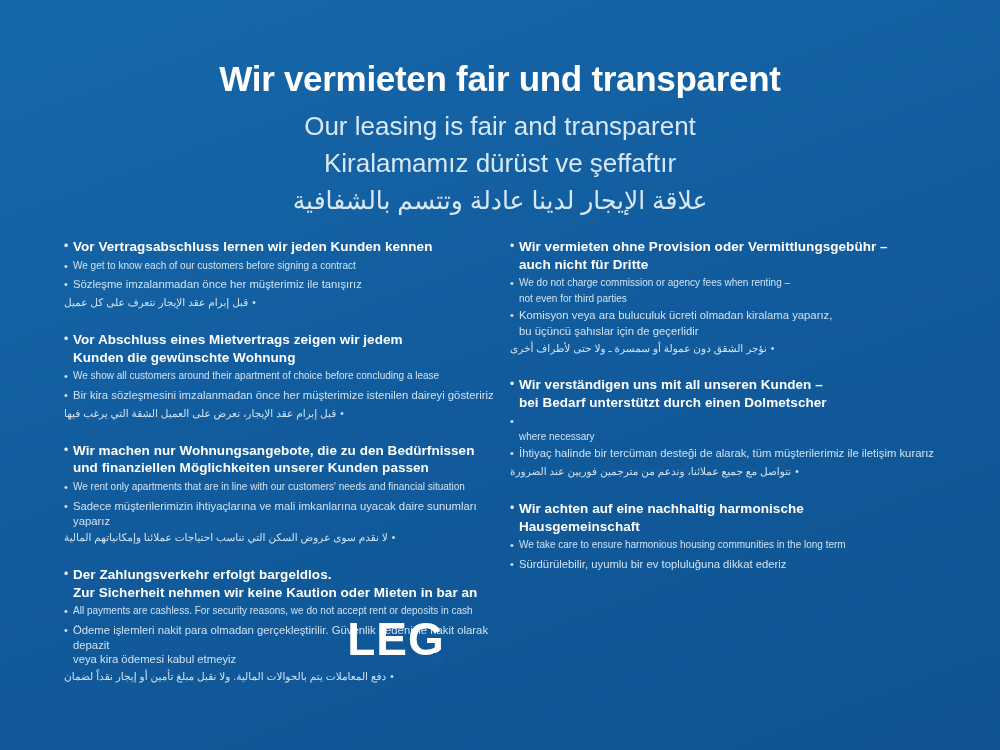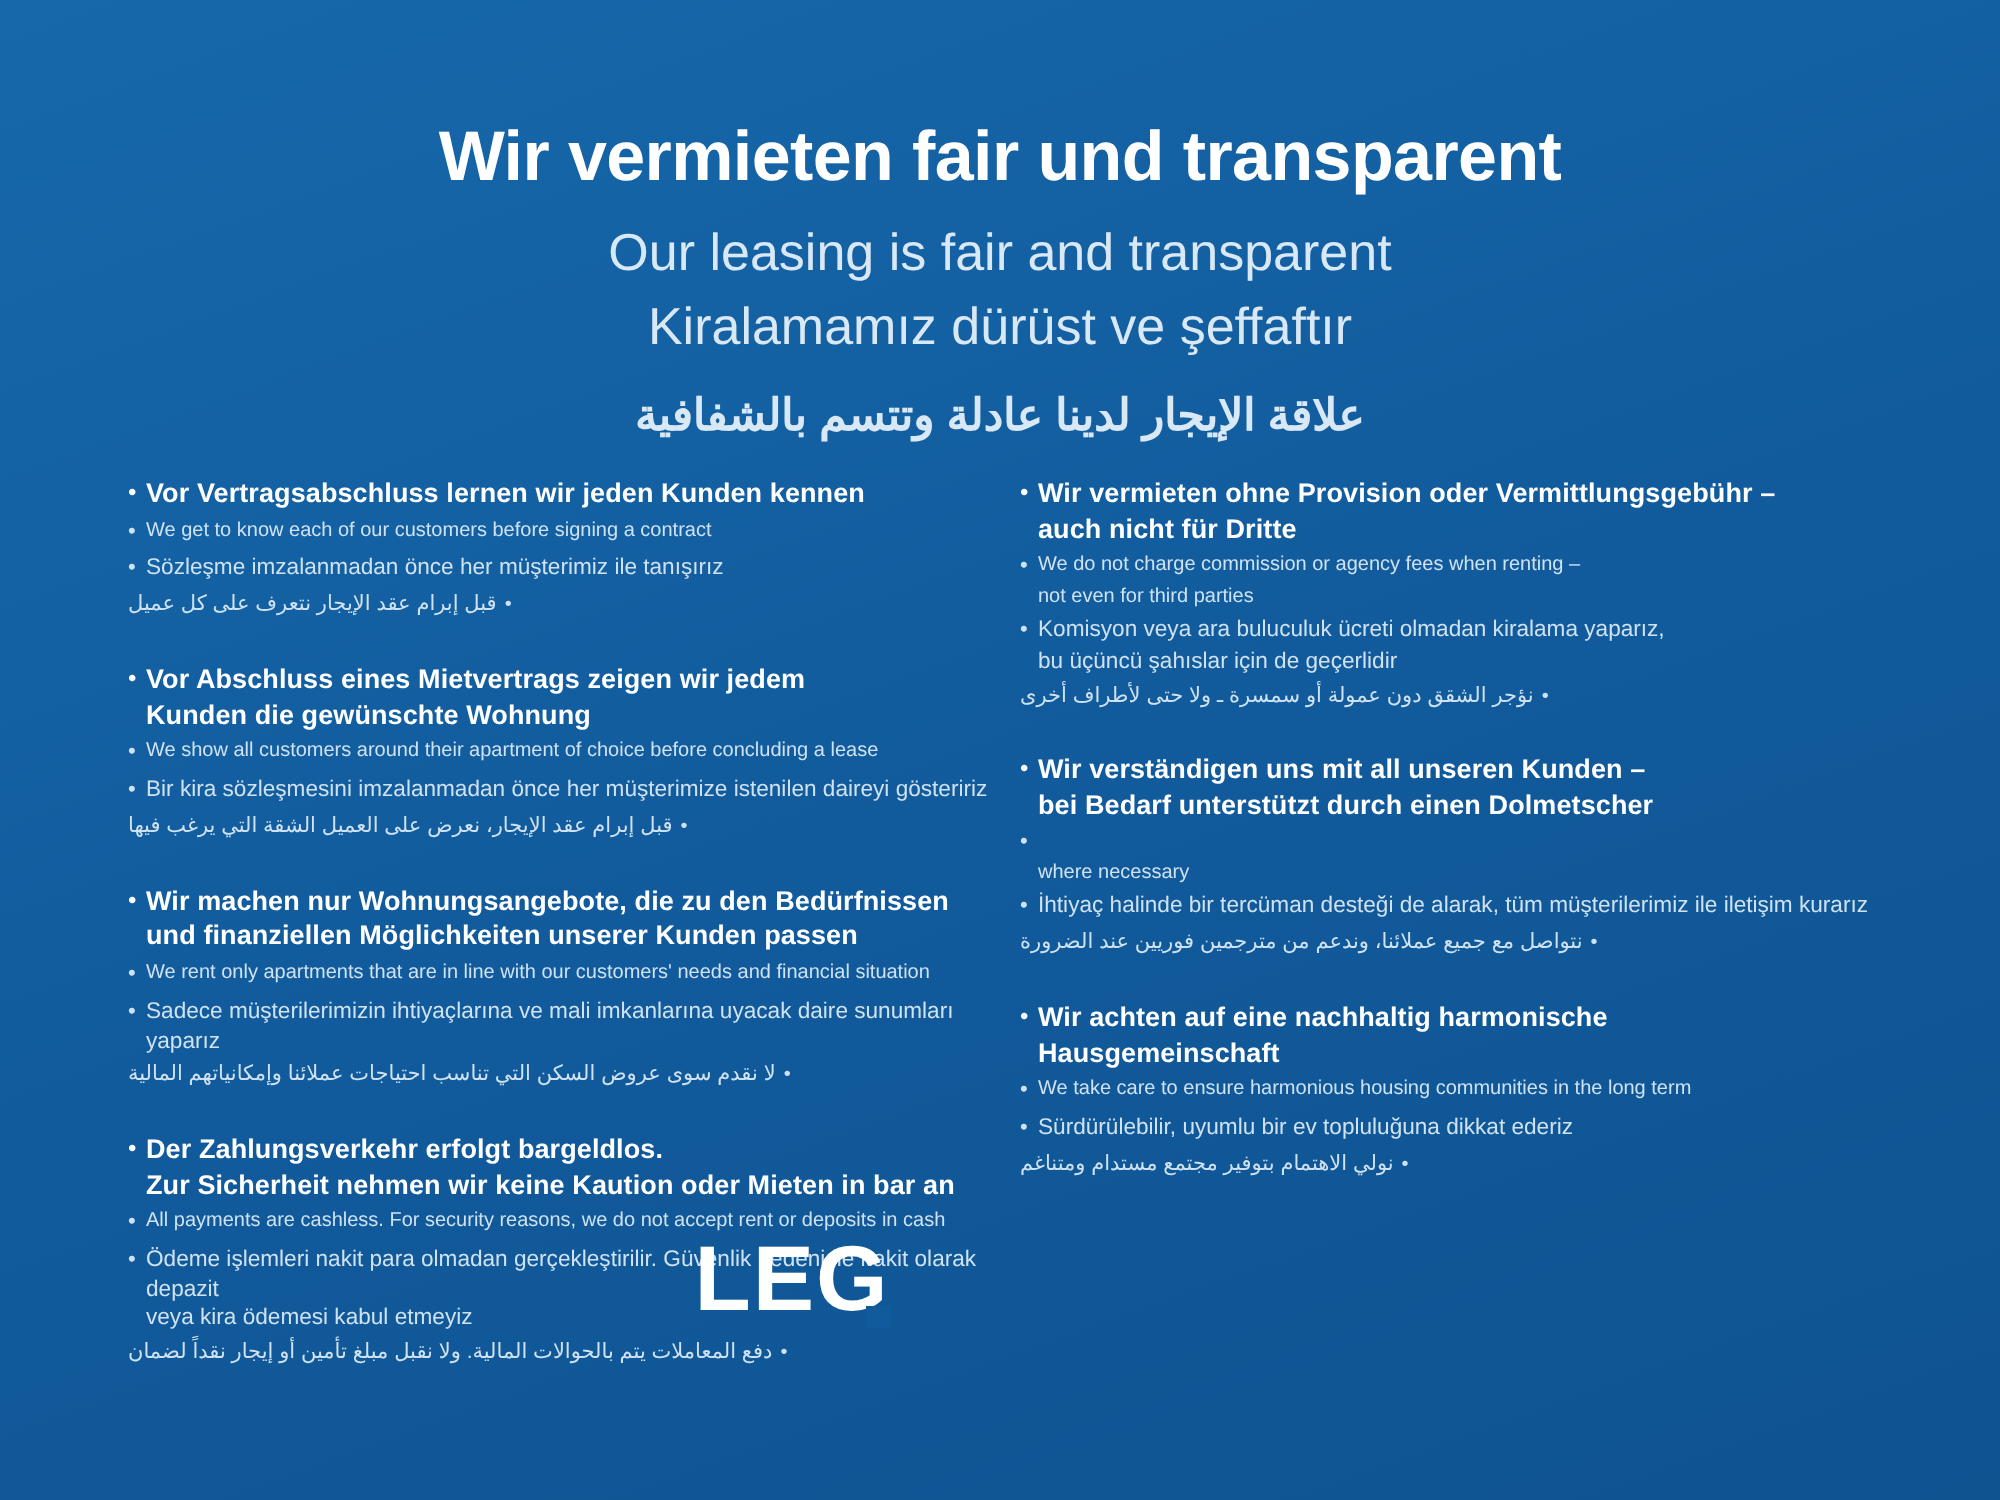--- a/index.html
+++ b/index.html
@@ -42,24 +42,24 @@
     color: #d9e8f5;
   }
   .h-tr {
     font-size: 26px;
     font-weight: normal;
     line-height: 1.35;
     margin-top: 2px;
     color: #d9e8f5;
   }
   .h-ar {
-    font-size: 22px;
-    font-weight: bold;
+    font-size: 25px;
+    font-weight: normal;
     line-height: 1.4;
-    margin-top: 12px;
+    margin-top: 2px;
     color: #d9e8f5;
     direction: rtl;
   }
 
   
   .columns {
     position: absolute;
     top: 238px;
     left: 0;
     width: 1000px;
@@ -303,21 +303,20 @@
             <span class="txt-de">Hausgemeinschaft</span>
           </div>
         <div class="line sub">
             <span class="bullet">•</span>
             <span class="txt-en">We take care to ensure harmonious housing communities in the long term</span>
           </div>
         <div class="line sub">
             <span class="bullet">•</span>
             <span class="txt-tr">Sürdürülebilir, uyumlu bir ev topluluğuna dikkat ederiz</span>
           </div>
-        <div class="ar-line"><span class="bullet-ar">•</span><span>نولي الاهتمام بتوفير مجتمع مستدام ومتناغم</span></div>
       </div>
 
     </div>
   </div>
 
   <div class="logo-wrap">
     <span class="logo">
       <span>LEG</span>
       <span class="g-notch"></span>
     </span>

